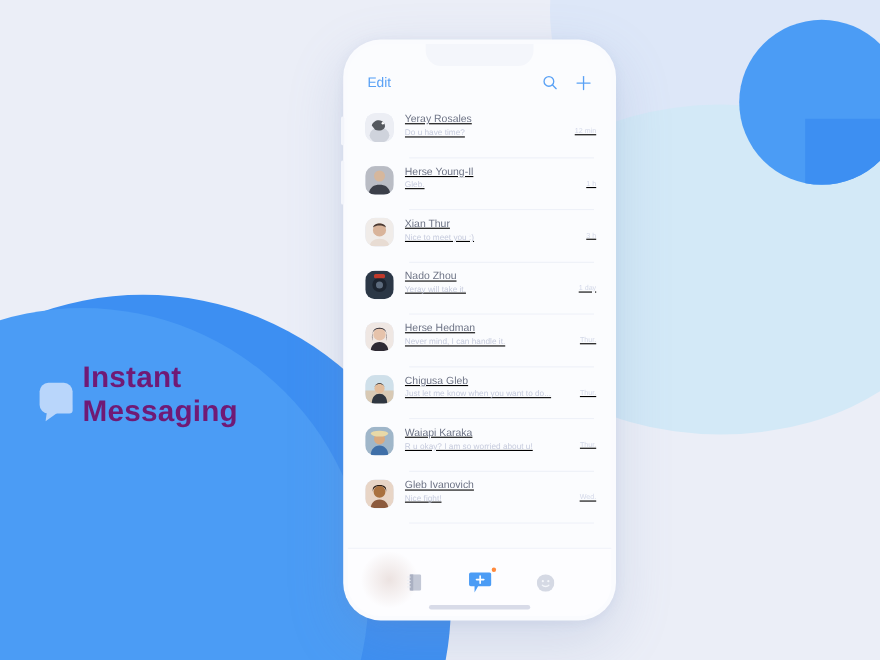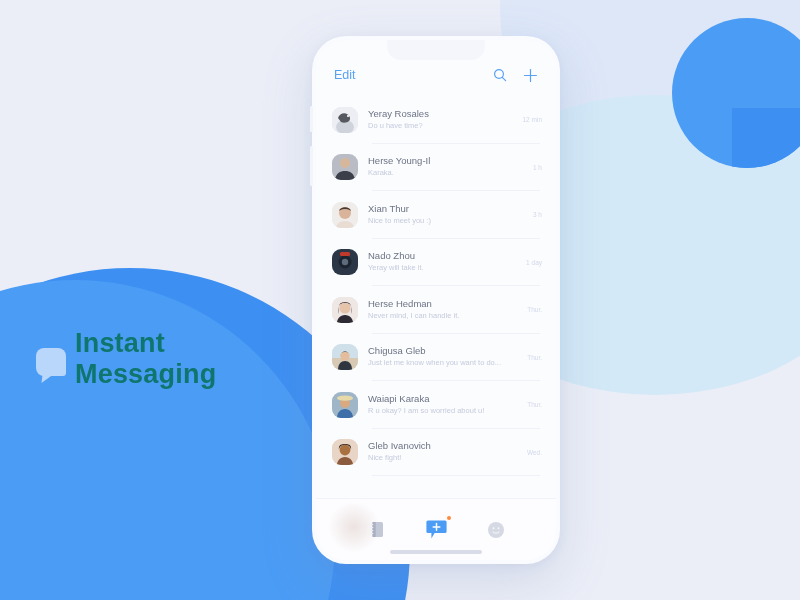--- a/index.html
+++ b/index.html
@@ -31,21 +31,21 @@
   #brand .bubble {
     width:30px; height:28px; background:#b9d6fb;
     border-radius:8px 8px 3px 8px; margin-top:20px; flex:none;
     position:relative;
   }
   #brand .bubble::after{
     content:""; position:absolute; left:6px; bottom:-7px;
     border-left:10px solid #b9d6fb; border-bottom:8px solid transparent;
     transform:skewX(-8deg);
   }
-  #brand .words { color:#0f766e; font-weight:bold; font-size:27px; line-height:1.16; letter-spacing:.2px; }
+  #brand .words { color:#701a75; font-weight:bold; font-size:27px; line-height:1.16; letter-spacing:.2px; }
 
   
   #phone {
     position:absolute; left:312px; top:36px; width:248px; height:528px;
     background:#fafbfe; border-radius:34px;
     box-shadow:0 18px 50px rgba(120,140,185,.22), 0 2px 10px rgba(120,140,185,.10);
   }
   .side-btn { position:absolute; left:-2px; background:#f3f5fb; border-radius:2px; width:3px; }
   .side-btn.b1 { top:70px;  height:26px; }
   .side-btn.b2 { top:110px; height:40px; }
@@ -63,22 +63,22 @@
     height:56px; flex:none; display:flex; align-items:center;
     padding:14px 18px 0 18px; justify-content:space-between;
   }
   #edit-btn { color:#59a1f5; font-size:12.5px; background:none; border:none; font-family:inherit; cursor:pointer; }
   .nav-icons { display:flex; align-items:center; gap:16px; }
   .nav-icons svg { display:block; }
 
   
   #chat-list { flex:1; overflow:hidden; padding:0 0 0 0; }
   .chat-row {
-    display:flex; align-items:center; gap:10px;
-    padding:7px 14px 7px 16px; position:relative; height:47.5px;
+    display:flex; align-items:flex-start; gap:10px;
+    padding:7px 14px 7px 16px; position:relative; height:47.5px;text-decoration:underline;
   }
   .chat-row .sep {
     position:absolute; left:56px; right:16px; bottom:0; height:1px; background:#eef1f8;
   }
   .chat-row:last-child .sep { background:#eef1f8; }
   .avatar {
     width:26px; height:26px; border-radius:9px; flex:none;
     background:#e6eaf3; overflow:hidden; position:relative;
   }
   .avatar svg { display:block; width:100%; height:100%; }
@@ -173,21 +173,21 @@
       <div class="chat-row">
         <div class="avatar">
           <svg viewBox="0 0 26 26">
               <rect width="26" height="26" fill="#b9bcc4"></rect>
               <circle cx="13" cy="9" r="5" fill="#d6b79c"></circle>
               <path d="M3 26c1-7 5-9 10-9s9 2 10 9z" fill="#3b3f49"></path>
             </svg>
         </div>
         <div class="row-mid">
           <div class="row-name">Herse Young-Il</div>
-          <div class="row-msg">Karaka.</div>
+          <div class="row-msg">Gleb.</div>
         </div>
         <div class="row-time">1 h</div>
         <div class="sep"></div>
       </div>
 
       <div class="chat-row">
         <div class="avatar">
           <svg viewBox="0 0 26 26">
               <rect width="26" height="26" fill="#f0ece9"></rect>
               <path d="M13 19c5 0 9 3 9 7H4c0-4 4-7 9-7z" fill="#e8dcd3"></path>

